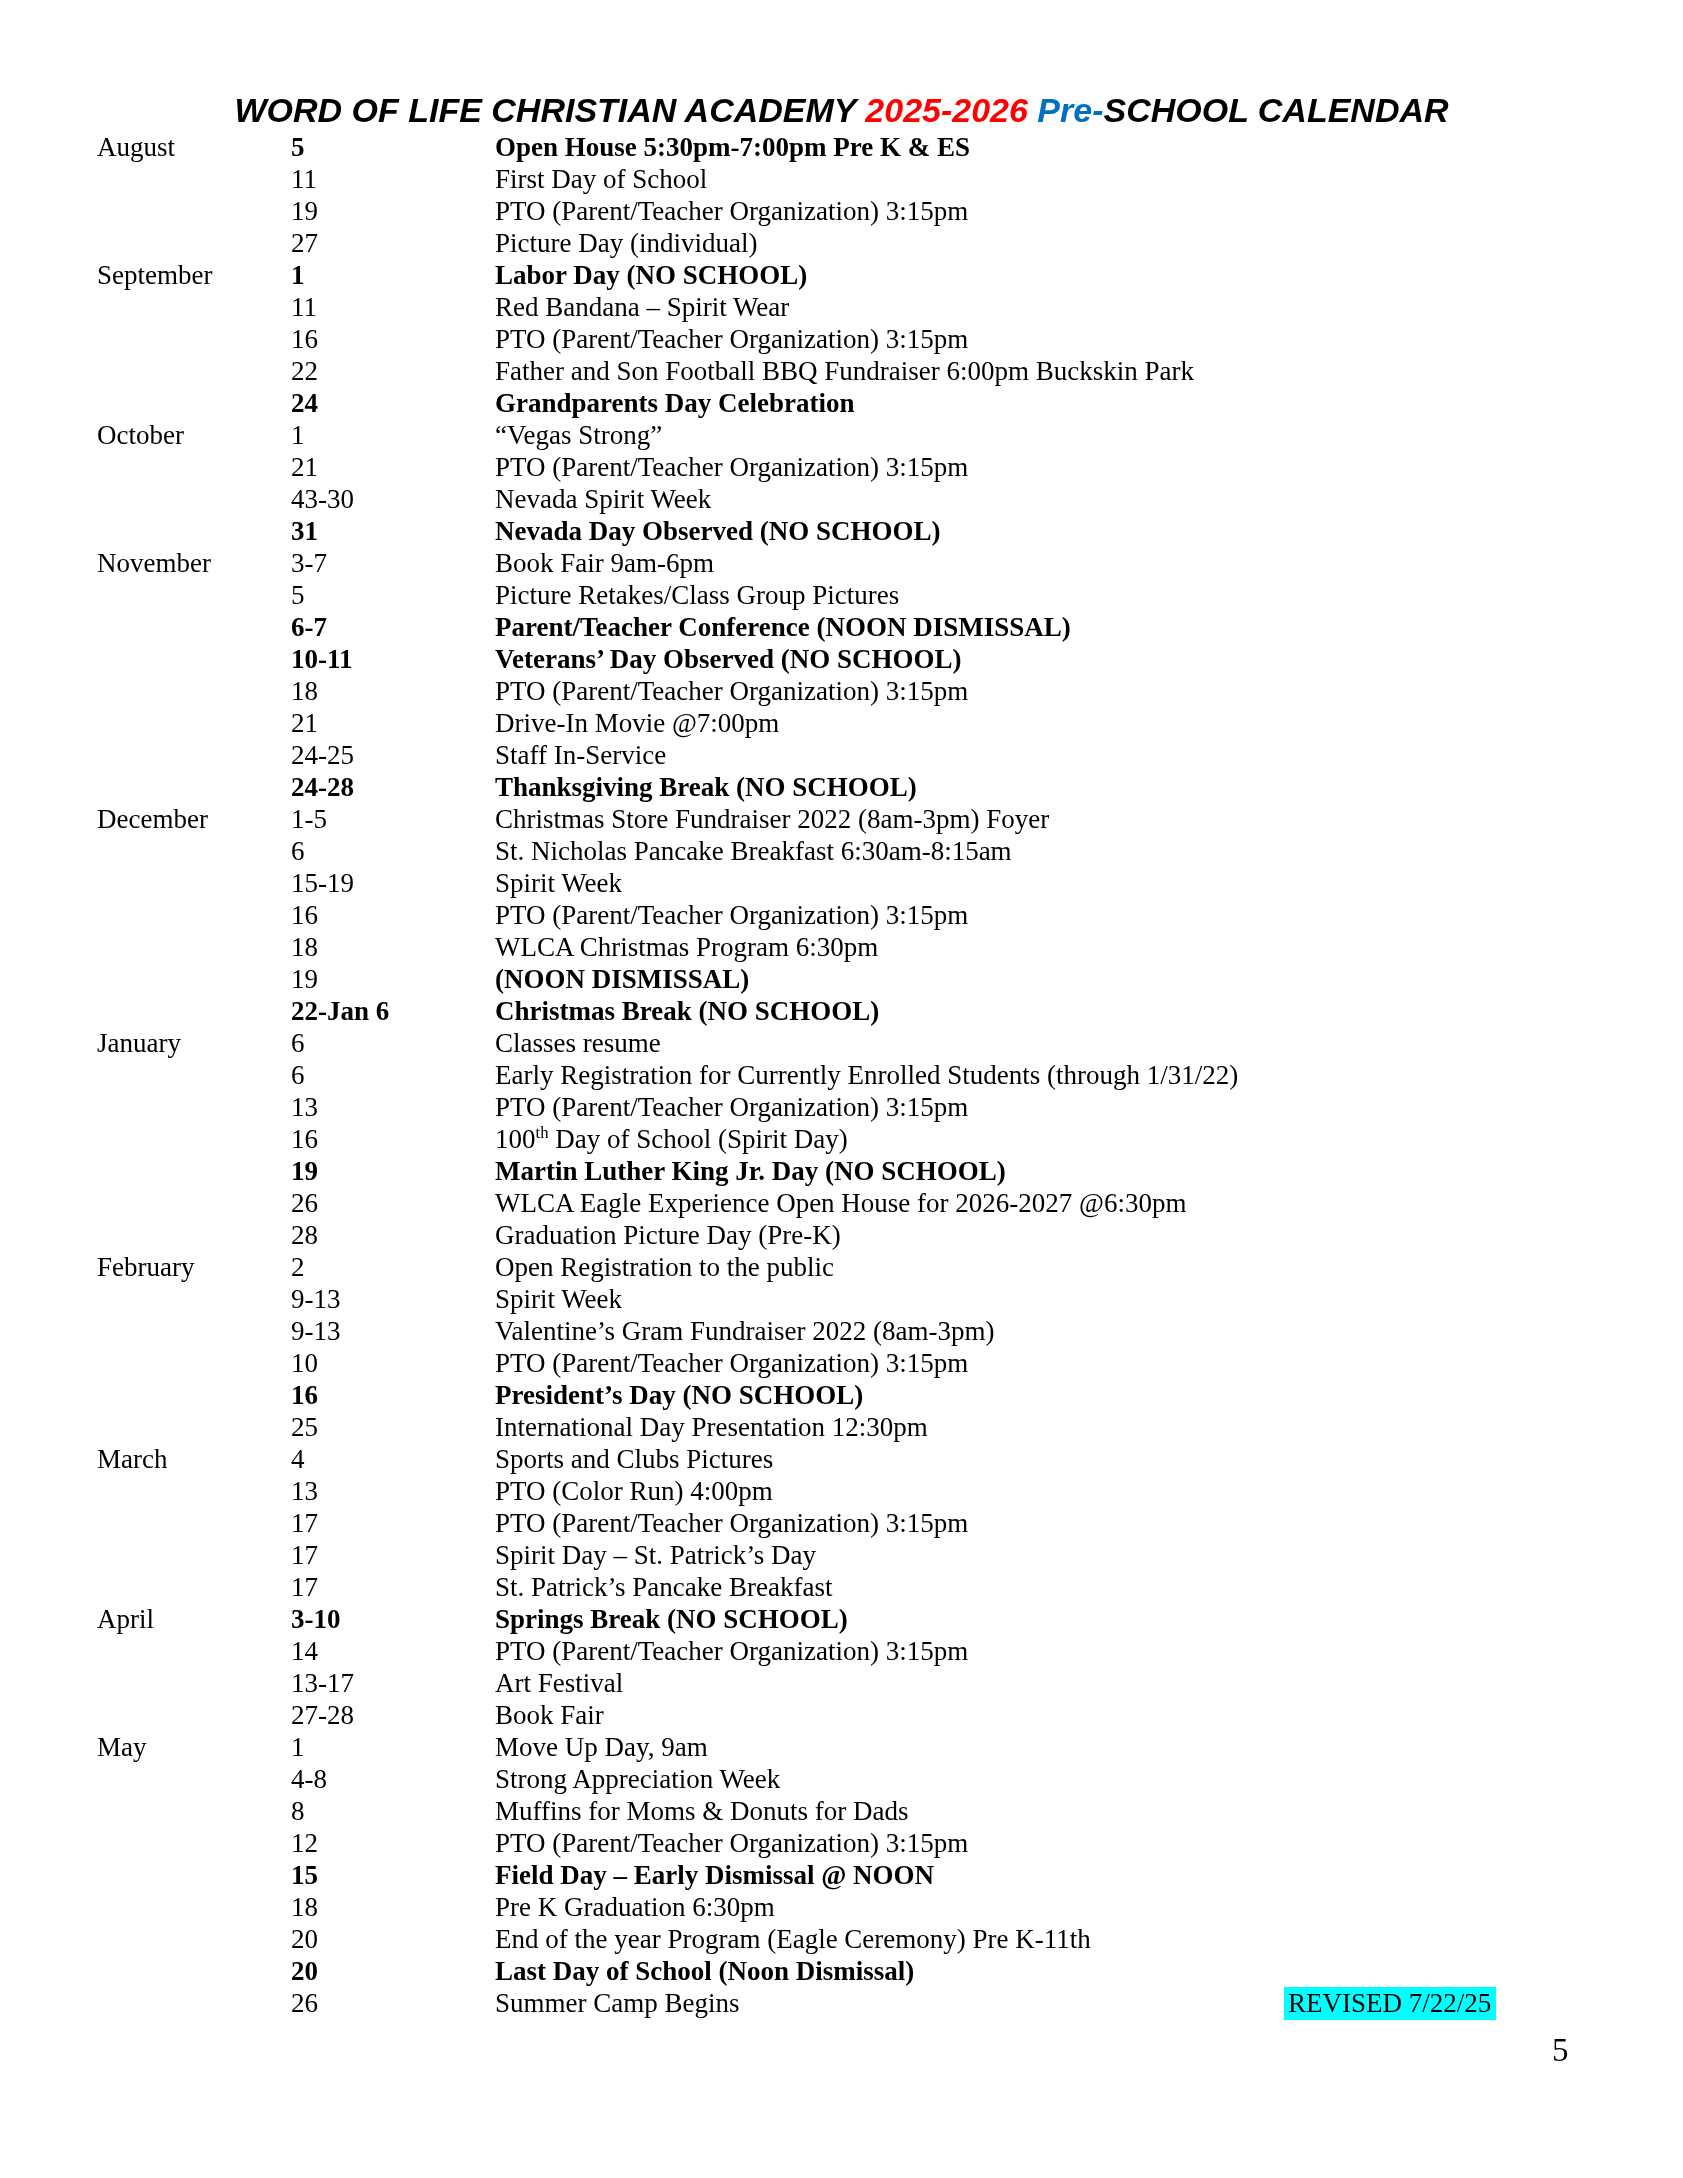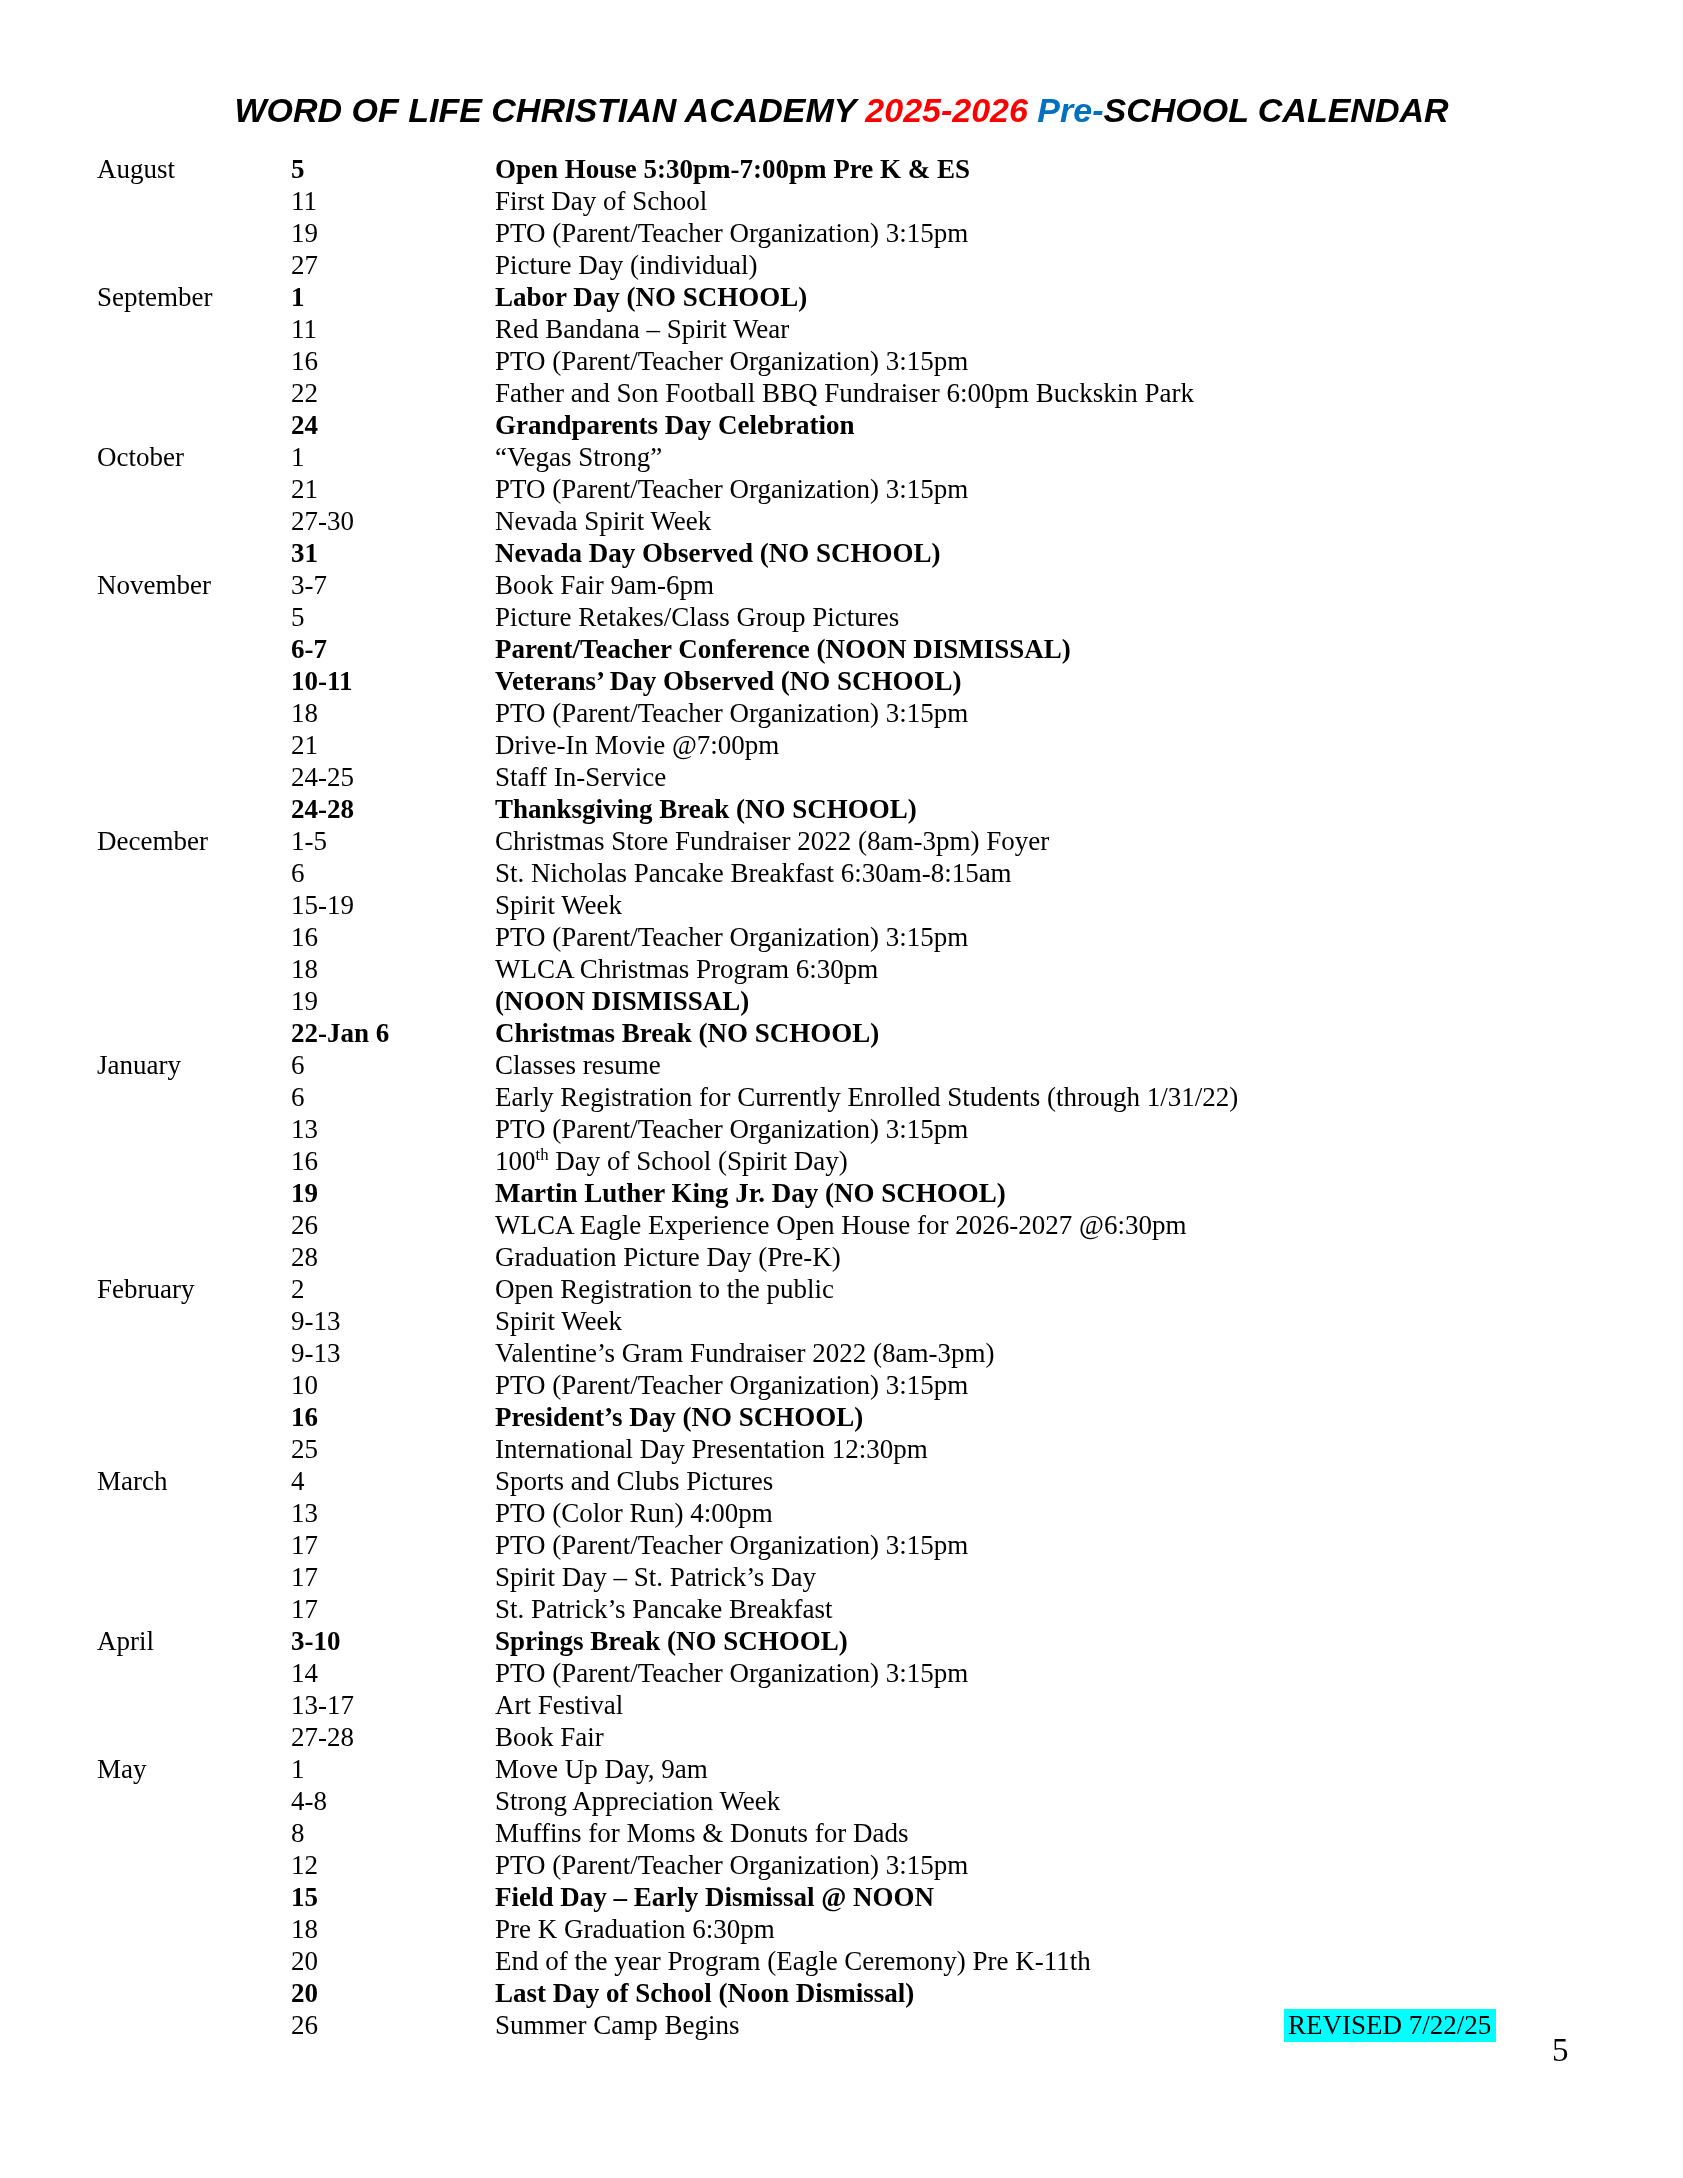--- a/index.html
+++ b/index.html
@@ -22,21 +22,21 @@
     font-style:italic;
     font-size:34px;
     line-height:38px;
     white-space:nowrap;
     font-weight:bold;
   }
   .doc-title .t-black{font-weight:bold;}
   .doc-title .t-years{font-weight:bold;}
   .cal-rows{
     position:absolute;
-    top:153px;
+    top:131px;
     left:97px;
     right:0;
   }
   .cal-row{
     position:relative;
     height:32px;
     font-size:27px;
     line-height:32px;
     white-space:nowrap;
   }
@@ -122,21 +122,21 @@
         <span class="col col-date">1</span>
         <span class="col col-event">“Vegas Strong”</span>
       </div>
       <div class="cal-row">
         <span class="col col-month"></span>
         <span class="col col-date">21</span>
         <span class="col col-event">PTO (Parent/Teacher Organization) 3:15pm</span>
       </div>
       <div class="cal-row">
         <span class="col col-month"></span>
-        <span class="col col-date">27-30</span>
+        <span class="col col-date">43-30</span>
         <span class="col col-event">Nevada Spirit Week</span>
       </div>
       <div class="cal-row">
         <span class="col col-month"></span>
         <span class="col col-date bold">31</span>
         <span class="col col-event bold">Nevada Day Observed (NO SCHOOL)</span>
       </div>
       <div class="cal-row">
         <span class="col col-month">November</span>
         <span class="col col-date">3-7</span>

